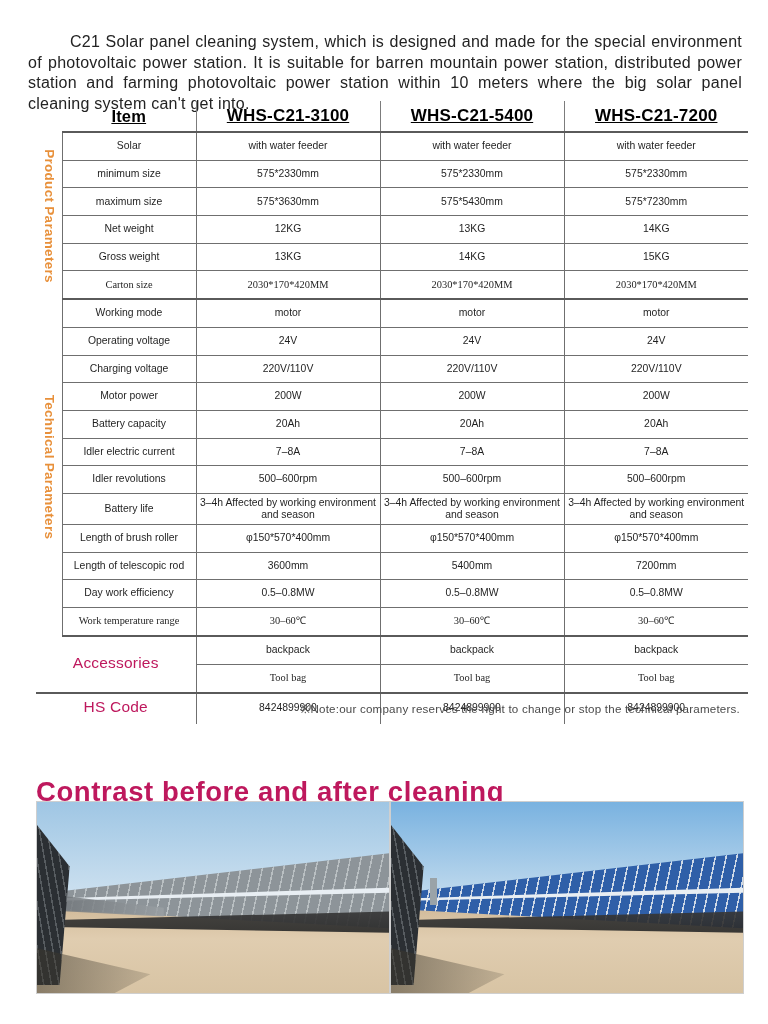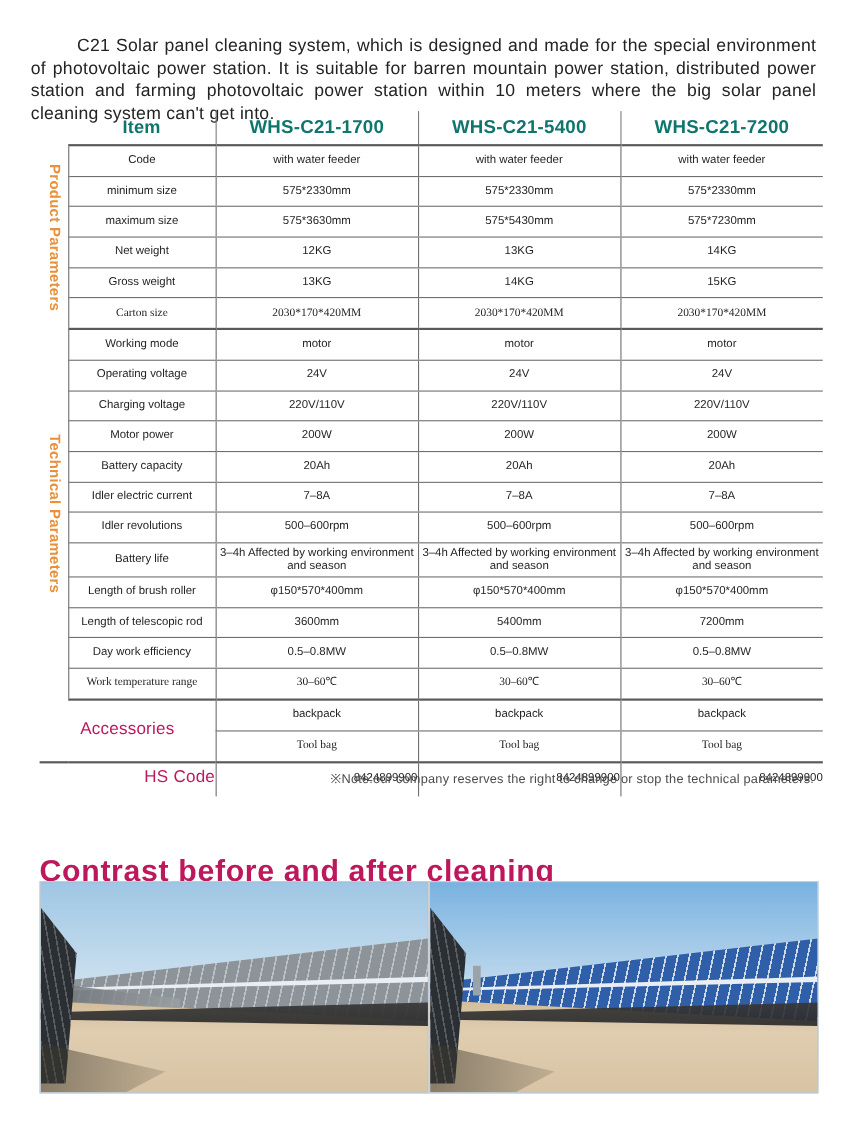--- a/index.html
+++ b/index.html
@@ -45,25 +45,26 @@
     text-align: center;
   }
 
   col.c-rot   { width: 26px; }
   col.c-item  { width: 134px; }
   col.c-val   { width: 184px; }
 
   
   .hdr td {
     height: 30px;
-    color: #0f766e;
+    color: #000000;
     font-weight: bold;
     font-size: 17px;
     letter-spacing: 0.2px;
     border-bottom: 2.2px solid #5a5a5a;
+    text-decoration: underline;
   }
   .hdr td.hdr-item { font-size: 16.5px; }
   .hdr td.vsep { border-left: 1.2px solid #7c7c7c; }
   .hdr td.rotcell { border-bottom: none; }
 
   
   .body-row td {
     height: 26.7px;
     font-size: 10.4px;
     color: #1f1f1f;
@@ -109,21 +110,21 @@
     font-weight: normal;
     font-size: 15.5px;
     letter-spacing: 0.2px;
   }
   .acc-row td { height: 27px; }
   .acc-row td.inner-top { border-bottom: 1.1px solid #6f6f6f; }
   .hs-row td {
     height: 30px;
     border-bottom: none;
   }
-  .spec-table tr.hs-row td { border-top: 2.2px solid #5a5a5a; text-align: right; }
+  .spec-table tr.hs-row td { border-top: 2.2px solid #5a5a5a; }
   .spec-table tr.hs-row td.grp-cell { border-left: none; }
 
   .no-left { border-left: none !important; }
   .no-bottom { border-bottom: none !important; }
 
   
   .note {
     position: absolute;
     left: 130px;
     top: 698px;
@@ -262,32 +263,32 @@
       <col class="c-item">
       <col class="c-val">
       <col class="c-val">
       <col class="c-val">
   </colgroup>
   <tbody>
 
     <tr class="hdr">
       <td class="rotcell"></td>
       <td class="hdr-item">Item</td>
-      <td class="vsep">WHS-C21-1700</td>
+      <td class="vsep">WHS-C21-3100</td>
       <td class="vsep">WHS-C21-5400</td>
       <td class="vsep">WHS-C21-7200</td>
     </tr>
 
     <tr class="body-row">
       <td class="rotcell" rowspan="6">
         <div class="rot-wrap">
           <span class="rot-label">Product Parameters</span>
         </div>
       </td>
-      <td class="label-cell">Code</td>
+      <td class="label-cell">Solar</td>
       <td>with water feeder</td>
       <td>with water feeder</td>
       <td>with water feeder</td>
     </tr>
     <tr class="body-row">
       <td class="label-cell">minimum size</td>
       <td>575*2330mm</td>
       <td>575*2330mm</td>
       <td>575*2330mm</td>
     </tr>

